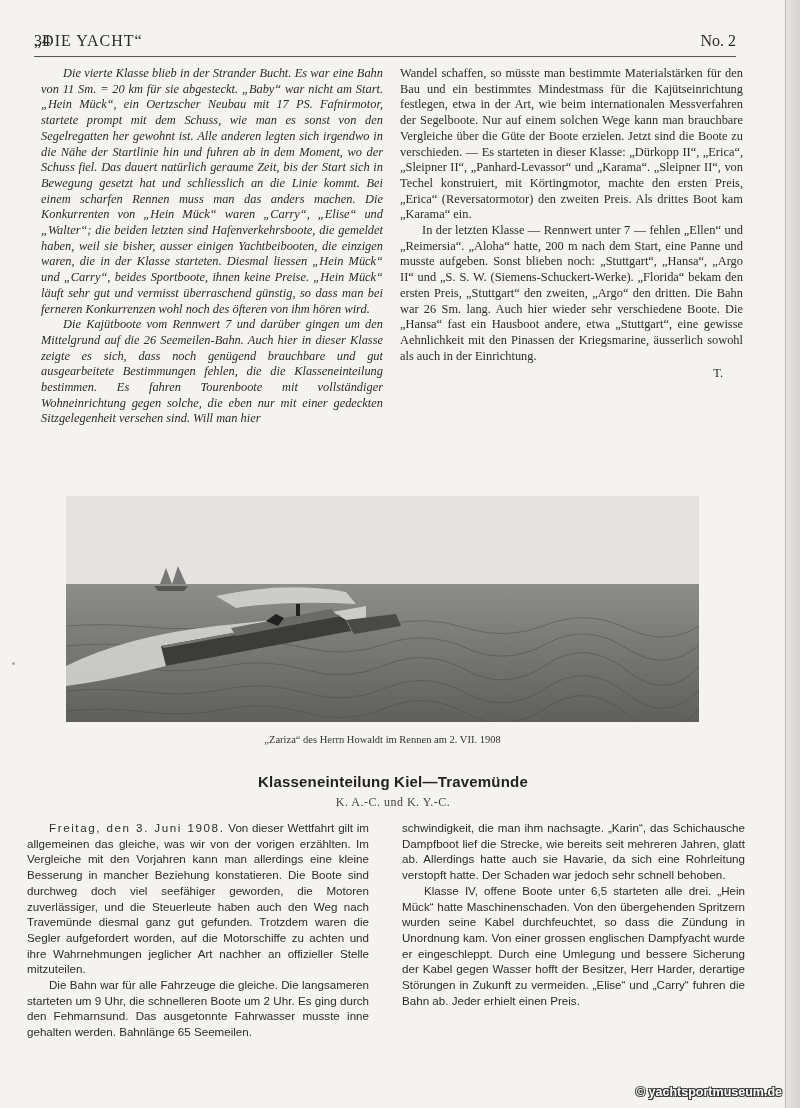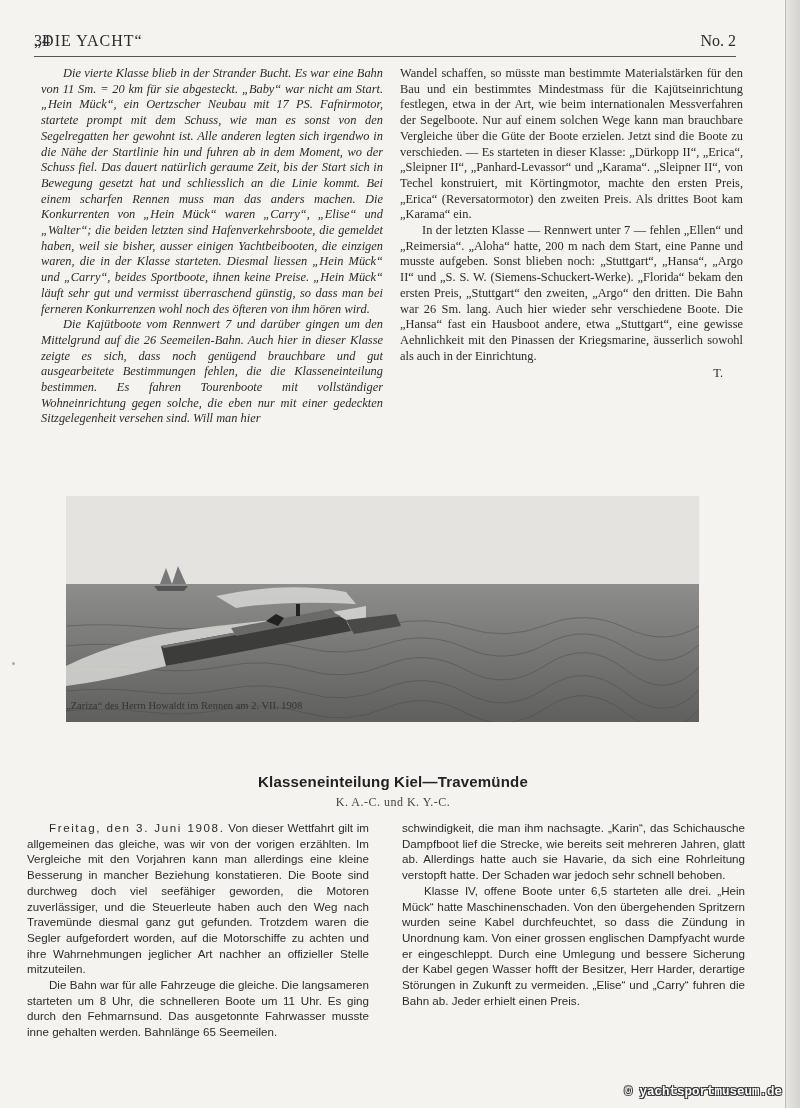--- a/index.html
+++ b/index.html
@@ -32,39 +32,39 @@
   .col1 { left: 41px; top: 66px; width: 342px; font-style: italic; }
   .col2 { left: 400px; top: 66px; width: 343px; }
   .signature { text-align: right; padding-right: 20px; text-indent: 0 !important; margin-top: 2px !important; }
   .photo {
     position: absolute; left: 66px; top: 496px; width: 633px; height: 226px;
     background: linear-gradient(to bottom, #e9e8e5 0%, #dedddb 34%, #a7a7a5 36%, #8a8a88 60%, #6d6d6b 100%);
     overflow: hidden;
   }
   .photo svg { position: absolute; left: 0; top: 0; }
   .caption {
-    position: absolute; left: 66px; top: 700px; width: 633px; 
+    position: absolute; left: 66px; top: 734px; width: 633px; text-align: center;
     font-size: 10.5px; color: #333;
   }
   .article-title {
     position: absolute; left: 0; top: 773px; width: 786px; text-align: center;
     font-family: "Liberation Sans", "DejaVu Sans", sans-serif; font-weight: bold;
     font-size: 15px; color: #222; letter-spacing: 0.2px;
   }
   .article-sub {
     position: absolute; left: 0; top: 795px; width: 786px; text-align: center;
     font-size: 12px; color: #444; letter-spacing: 0.5px;
   }
   .col3 { left: 27px; top: 820px; width: 342px; font-size: 12.4px; line-height: 15.7px; }
   .col4 { left: 402px; top: 820px; width: 343px; font-size: 12.4px; line-height: 15.7px; }
   .col3 p, .col4 p { font-family: "Liberation Sans", "DejaVu Sans", sans-serif; font-size: 11.6px; }
   .spaced { letter-spacing: 1.6px; }
   .watermark {
     position: absolute; right: 18px; top: 1085px;
-    font-family: Liberation Mono, monospace;
+    font-family: Liberation Sans, sans-serif;
     font-size: 12.5px; font-weight: bold; color: #fff;
     text-shadow: -1px -1px 0 #333, 1px -1px 0 #333, -1px 1px 0 #333, 1px 1px 0 #333;
   }
   .left-dot { position: absolute; left: 12px; width: 3px; height: 3px; background: #aaa; border-radius: 50%; }
 </style>
 </head>
 <body>
 
 <div class="page-edge"></div>
 <div class="left-dot" style="top:662px"></div>
@@ -120,21 +120,21 @@
     </g>
   </svg>
 </div>
 <div class="caption">„Zariza“ des Herrn Howaldt im Rennen am 2. VII. 1908</div>
 
 <div class="article-title">Klasseneinteilung Kiel—Travemünde</div>
 <div class="article-sub">K. A.-C. und K. Y.-C.</div>
 
 <div class="col col3">
   <p><span class="spaced">Freitag, den 3. Juni 1908.</span> <span>Von dieser Wettfahrt gilt im allgemeinen das gleiche, was wir von der vorigen erzählten. Im Vergleiche mit den Vorjahren kann man allerdings eine kleine Besserung in mancher Beziehung konstatieren. Die Boote sind durchweg doch viel seefähiger geworden, die Motoren zuverlässiger, und die Steuerleute haben auch den Weg nach Travemünde diesmal ganz gut gefunden. Trotzdem waren die Segler aufgefordert worden, auf die Motorschiffe zu achten und ihre Wahrnehmungen jeglicher Art nachher an offizieller Stelle mitzuteilen.</span></p>
-  <p>Die Bahn war für alle Fahrzeuge die gleiche. Die langsameren starteten um 8 Uhr, die schnelleren Boote um 11 Uhr. Es ging durch den Fehmarnsund. Das ausgetonnte Fahrwasser musste inne gehalten werden. Bahnlänge 65 Seemeilen.</p>
+  <p>Die Bahn war für alle Fahrzeuge die gleiche. Die langsameren starteten um 9 Uhr, die schnelleren Boote um 2 Uhr. Es ging durch den Fehmarnsund. Das ausgetonnte Fahrwasser musste inne gehalten werden. Bahnlänge 65 Seemeilen.</p>
 </div>
 
 <div class="col col4">
   <p class="noindent">schwindigkeit, die man ihm nachsagte. „Karin“, das Schichausche Dampfboot lief die Strecke, wie bereits seit mehreren Jahren, glatt ab. Allerdings hatte auch sie Havarie, da sich eine Rohrleitung verstopft hatte. Der Schaden war jedoch sehr schnell behoben.</p>
   <p>Klasse IV, offene Boote unter 6,5 starteten alle drei. „Hein Mück“ hatte Maschinenschaden. Von den übergehenden Spritzern wurden seine Kabel durchfeuchtet, so dass die Zündung in Unordnung kam. Von einer grossen englischen Dampfyacht wurde er eingeschleppt. Durch eine Umlegung und bessere Sicherung der Kabel gegen Wasser hofft der Besitzer, Herr Harder, derartige Störungen in Zukunft zu vermeiden. „Elise“ und „Carry“ fuhren die Bahn ab. Jeder erhielt einen Preis.</p>
 </div>
 
 <div class="watermark">© yachtsportmuseum.de</div>
 
 </body></html>

